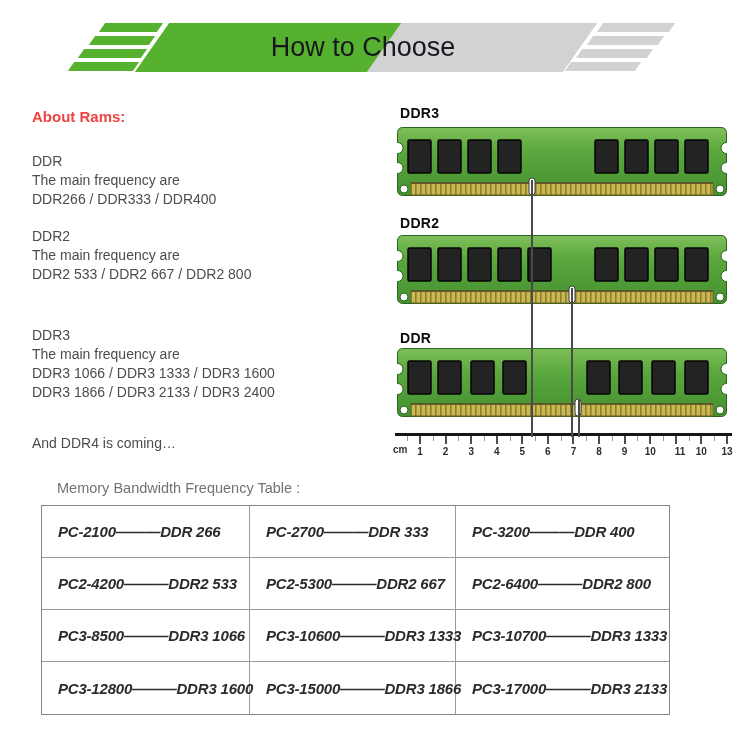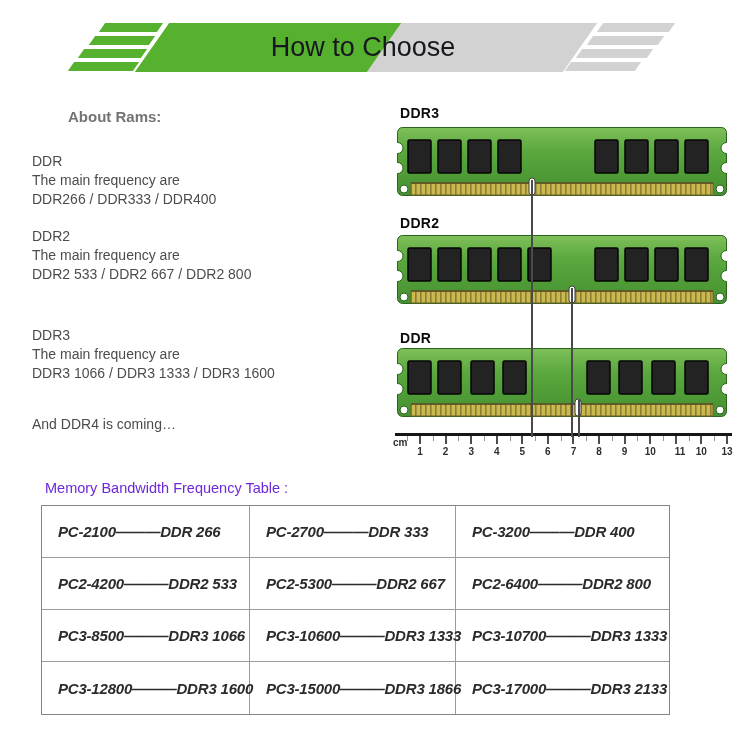--- a/index.html
+++ b/index.html
@@ -12,44 +12,44 @@
   .banner-gray  { left:384px; top:23px; width:196px; height:49px; background:#d2d2d2; }
   .stripe-green { background:#55b12e; height:9px; }
   .stripe-gray  { background:#d2d2d2; height:9px; }
   .banner-title { position:absolute; left:263px; top:23px; width:200px; height:49px;
                   line-height:49px; text-align:center; font-size:27px; color:#17171f;
                   letter-spacing:0px; white-space:nowrap; }
 
   
   .about { position:absolute; left:32px; top:107px; width:340px; font-size:14px;
            line-height:19px; color:#4c4c4c; }
-  .about-heading { font-weight:bold; font-size:15px; color:#737373;margin-left:36px; }
+  .about-heading { font-weight:bold; font-size:15px; color:#ef4444; }
   .about-block1 { margin-top:26px; }
   .about-block2 { margin-top:18px; }
   .about-block3 { margin-top:42px; }
   .about-footnote { margin-top:32px; }
 
   
   .ram-label { position:absolute; left:400px; font-size:14px; font-weight:bold;
                color:#0c0c0c; letter-spacing:0.3px; }
   .ram-svg { position:absolute; left:397px; width:330px; height:70px; }
   .pointer-line { position:absolute; width:1.5px; background:#4a4a4a; z-index:5; }
 
   
   .ruler { position:absolute; left:393px; top:433px; width:342px; height:32px; z-index:4; }
   .ruler-line { position:absolute; left:2px; top:0; width:337px; height:3px; background:#161616; }
   .rtick { position:absolute; top:3px; }
   .rtick.major { width:2px; height:8px; background:#4d4d4d; }
   .rtick.minor { width:1px; height:5px; background:#9a9a9a; }
   .rlabel { position:absolute; top:13px; width:20px; text-align:center;
             font-size:10px; font-weight:bold; color:#2e2e2e; }
-  .ruler-unit { position:absolute; left:0px; top:4px; font-size:10px; font-weight:bold; color:#2e2e2e; }
-
-  
-  .table-title { position:absolute; left:45px; top:480px; font-size:14.5px; color:#6d28d9; }
+  .ruler-unit { position:absolute; left:0px; top:11px; font-size:10px; font-weight:bold; color:#2e2e2e; }
+
+  
+  .table-title { position:absolute; left:57px; top:480px; font-size:14.5px; color:#737373; }
   .freq-table { position:absolute; left:41px; top:505px; width:627px;
                 display:grid; grid-template-columns:208px 206px 213px;
                 grid-auto-rows:52px; border:1.5px solid #858585; box-sizing:content-box; }
   .cell { display:flex; align-items:center; padding-left:16px; font-size:15px;
           font-weight:bold; color:#2b2b2b; border-right:1px solid #9b9b9b;
           border-bottom:1px solid #9b9b9b; white-space:nowrap; letter-spacing:-0.2px;font-style:italic; }
   .cell:nth-child(3n) { border-right:none; }
   .cell:nth-child(n+10) { border-bottom:none; }
 </style>
 </head>
@@ -86,20 +86,21 @@
     <div class="about-block2">
       <div>DDR2</div>
       <div>The main frequency are</div>
       <div>DDR2 533 / DDR2 667 / DDR2 800</div>
     </div>
 
     <div class="about-block3">
       <div>DDR3</div>
       <div>The main frequency are</div>
       <div>DDR3 1066 / DDR3 1333 / DDR3 1600</div>
+      <div>DDR3 1866 / DDR3 2133 / DDR3 2400</div>
     </div>
 
     <div class="about-footnote">And DDR4 is coming…</div>
   </div>
 
   <div class="ram-label" style="top:105px;">DDR3</div>
   <svg class="ram-svg" style="top:127px;" viewBox="0 0 330 70">
     <defs>
       <linearGradient id="pcbGrad" x1="0" y1="0" x2="0" y2="1">
         <stop offset="0" stop-color="#7fbf5a"></stop>

